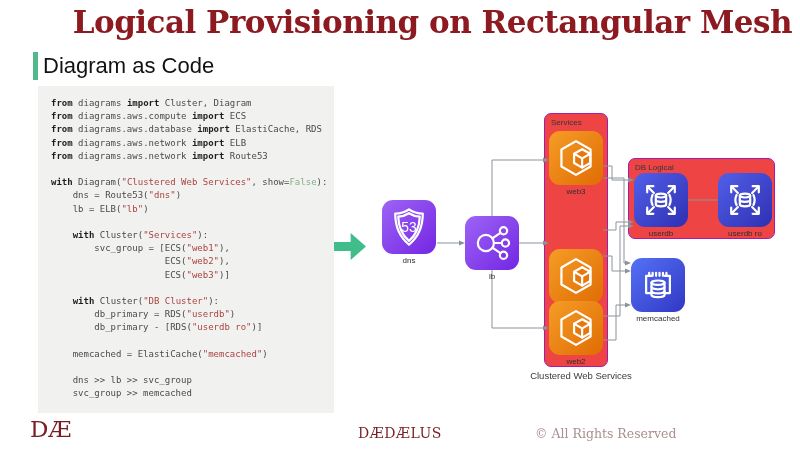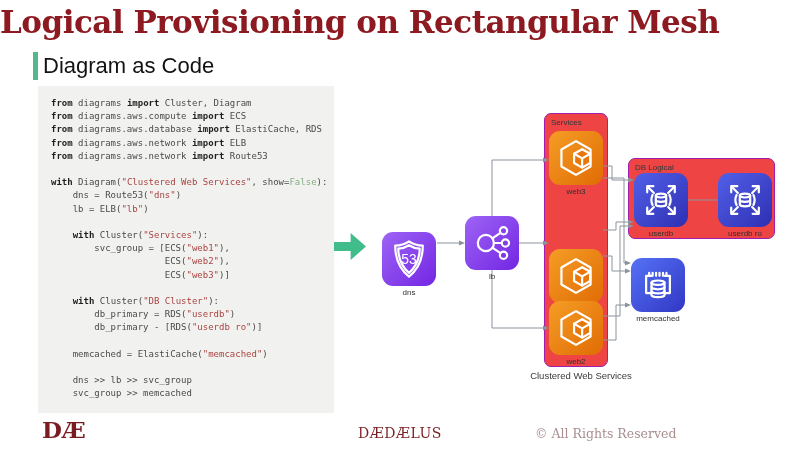--- a/index.html
+++ b/index.html
@@ -1,20 +1,20 @@
 <!DOCTYPE html>
 <html><head>
 <meta charset="utf-8">
 <style>
   html,body{margin:0;padding:0;background:#fff;}
   .slide{position:relative;width:800px;height:450px;background:#ffffff;overflow:hidden;
          font-family:"Liberation Sans",sans-serif;}
 
   
-  .title{position:absolute;left:0;top:4px;width:792px;text-align:left;
+  .title{position:absolute;left:0;top:4px;width:792px;text-align:right;
          font-family:"DejaVu Serif",serif;font-weight:600;font-size:31px;
          color:#8d1a20;letter-spacing:-0.5px;}
 
   
   .subtitle{position:absolute;left:33px;top:52px;border-left:5px solid #52b88c;
             padding:1px 0 1px 5px;font-size:22px;color:#121212;}
 
   
   .code{position:absolute;left:38px;top:86px;width:296px;height:327px;
         background:#f1f1ef;box-sizing:border-box;padding:11px 6px 0 13px;
@@ -45,21 +45,21 @@
   .purple{background:linear-gradient(135deg,#9d64f5,#7326e3);}
   .orange{background:linear-gradient(135deg,#f59d26,#e06c04);}
   .rdsblue{background:linear-gradient(135deg,#5160e8,#2f2fb2);}
   .cacheblue{background:linear-gradient(135deg,#5572f5,#3137c4);}
   .nlabel{font-size:8px;color:#2f2f2f;margin-top:2px;white-space:nowrap;}
   .caption{position:absolute;left:501px;top:370px;width:160px;text-align:center;
            font-size:9.5px;color:#3a3a3a;z-index:3;}
 
   
   .footer-logo{position:absolute;left:30px;top:416px;font-family:"DejaVu Serif",serif;
-               font-weight:700;font-size:23px;color:#7a1d22;margin-left:12px;}
+               font-weight:400;font-size:23px;color:#7a1d22;}
   .footer-brand{position:absolute;left:0;top:425px;width:800px;text-align:center;
                 font-family:"DejaVu Serif",serif;font-size:14px;letter-spacing:0.5px;
                 color:#7a1d22;}
   .footer-rights{position:absolute;left:535px;top:426px;font-family:"DejaVu Serif",serif;
                  font-size:12.5px;color:#a98f90;}
 </style>
 </head>
 <body>
 
 <div class="slide">
@@ -126,21 +126,21 @@
         <polygon points="543,325.5 549,328 543,330.5"></polygon>
         <polygon points="628,177.5 634,180 628,182.5"></polygon>
         <polygon points="628,219.8 634,222 628,224.2"></polygon>
         <polygon points="628,223.8 634,226 628,228.2"></polygon>
         <polygon points="625,260.5 631,263 625,265.5"></polygon>
         <polygon points="625,268.5 631,271 625,273.5"></polygon>
         <polygon points="625,302.5 631,305 625,307.5"></polygon>
       </g>
     </svg>
 
-    <div class="node" style="left:382px;top:232px;text-align:center;">
+    <div class="node" style="left:382px;top:200px;text-align:center;">
       <div class="nicon purple">
         <svg viewBox="0 0 24 24">
           <path d="M12 2.8 C14.2 4.3 16.9 5 19.2 5 C19.2 11 17 17.2 12 21.2 C7 17.2 4.8 11 4.8 5 C7.1 5 9.8 4.3 12 2.8 Z"></path>
           <path d="M12 4.8 C13.7 5.9 15.8 6.5 17.6 6.6 C17.5 11.2 15.9 15.9 12 19.2 C8.1 15.9 6.5 11.2 6.4 6.6 C8.2 6.5 10.3 5.9 12 4.8 Z"></path>
           <text x="12" y="14.8" font-size="7.2" text-anchor="middle" fill="#fff" stroke="none" font-family="Liberation Sans, sans-serif">53</text>
         </svg>
       </div>
       <div class="nlabel">dns</div>
     </div>
 

